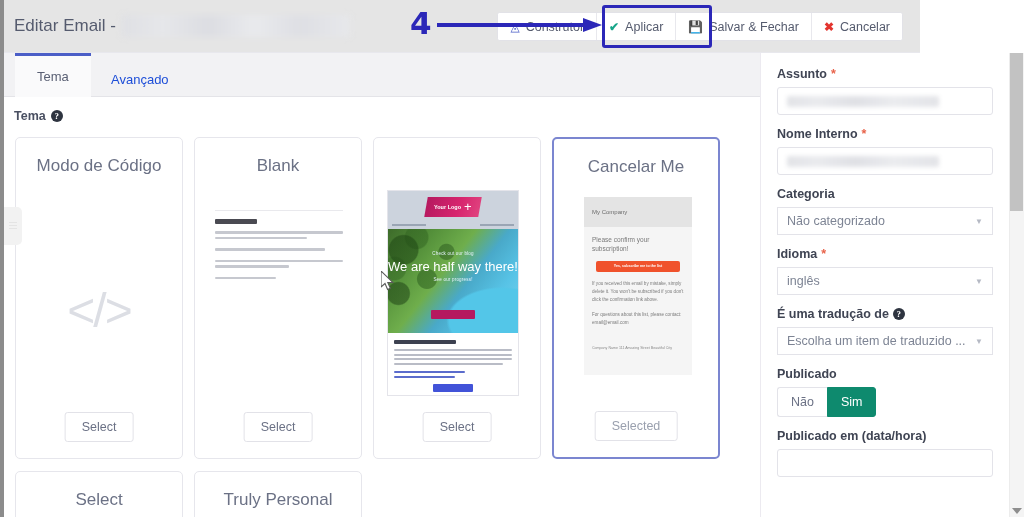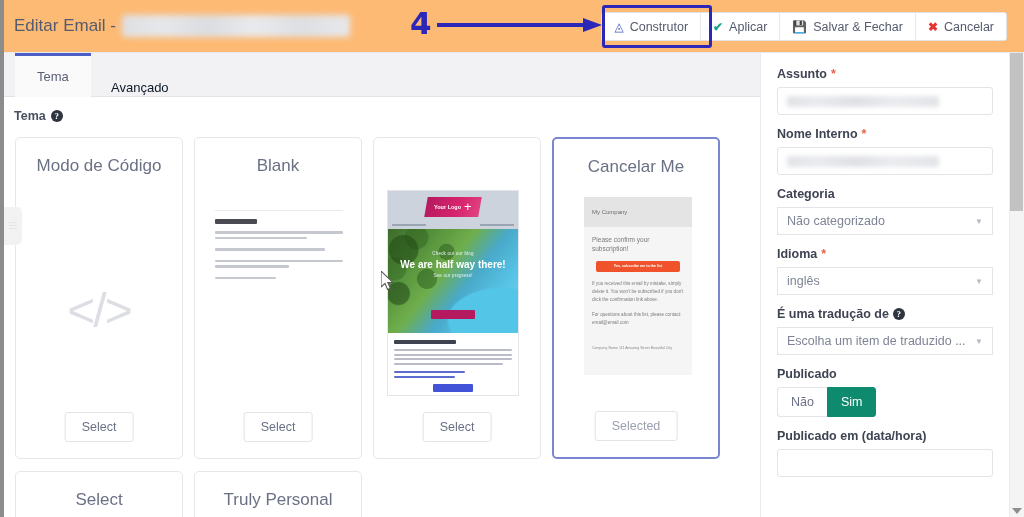--- a/index.html
+++ b/index.html
@@ -33,22 +33,22 @@
   .edge-tab::after {
     content: "";
     position: absolute; left: 5px; top: 18px;
     width: 8px; height: 1px; background: #e4e4e4;
     box-shadow: 0 3px 0 #e4e4e4, 0 -3px 0 #e4e4e4;
   }
 
   
   .header {
     position: absolute; left: 4px; top: 0;
-    width: 1020px; height: 53px;
-    background: #fdba74;
+    width: 916px; height: 53px;
+    background: #e5e5e5;
     border-bottom: 1px solid #e8e8ed;
   }
   .header-title {
     position: absolute; left: 10px; top: 15px;
     font-size: 17px; color: #555b6e; font-weight: 400;
     white-space: nowrap;
   }
   .title-redacted {
     display: inline-block;
     width: 228px; height: 22px;
@@ -113,24 +113,24 @@
   }
 
   
   .tabstrip {
     position: absolute; left: 4px; top: 53px;
     width: 756px; height: 44px;
     background: #f2f2f4;
     border-bottom: 1px solid #e4e4e8;
   }
   .tab {
-    position: absolute; top: 12px;
+    position: absolute; top: 4px;
     height: 44px;
     display: flex; align-items: center; justify-content: center;
-    font-size: 13px; color: #0f172a;
+    font-size: 13px; color: #1d4ed8;
     padding: 0 22px;
     cursor: pointer;
   }
   .tab.active {
     background: #fafafb;
     border-top: 3px solid #4b5ec7;
     color: #5a6074;
     top: 0; left: 11px;
     height: 44px;
   }
@@ -247,21 +247,21 @@
     background:
       radial-gradient(circle at 12% 20%, rgba(30,70,20,.55) 0 10%, transparent 11%),
       radial-gradient(circle at 30% 48%, rgba(40,90,28,.5) 0 9%, transparent 10%),
       radial-gradient(circle at 8% 62%, rgba(25,60,18,.5) 0 8%, transparent 9%),
       radial-gradient(circle at 22% 8%, rgba(45,95,30,.45) 0 8%, transparent 9%),
       radial-gradient(circle at 45% 22%, rgba(35,80,25,.45) 0 7%, transparent 8%),
       radial-gradient(circle at 5% 38%, rgba(50,100,35,.45) 0 8%, transparent 9%);
   }
   .br-hero-txt { position: absolute; inset: 0; z-index: 2; text-align: center; padding-top: 22px; }
   .br-hero-txt .s { font-size: 4.5px; color: #e8f5ff; display: block; margin-bottom: 3px; letter-spacing: .2px; }
-  .br-hero-txt .b { font-size: 10px; color: #fff; font-weight: bold; display: block; margin-bottom: 3px; }
+  .br-hero-txt .b { font-size: 13px; color: #fff; font-weight: normal; display: block; margin-bottom: 3px; }
   .br-hero-btn {
     position: absolute; left: 50%; bottom: 14px; transform: translateX(-50%);
     background: #b5195f; width: 44px; height: 9px; border-radius: 1px; z-index: 2;
   }
   .br-body { padding: 7px 6px 5px; }
   .br-bh { height: 4px; width: 62px; background: #3d4150; margin-bottom: 5px; border-radius: 1px; }
   .br-bl { height: 2px; background: #b9bcc6; margin-bottom: 2.5px; border-radius: 1px; }
   .br-link { height: 2px; background: #5b6ccc; margin-bottom: 2.5px; border-radius: 1px; width: 60%; }
   .br-btn2 {
     margin: 6px auto 0; width: 40px; height: 8px;

